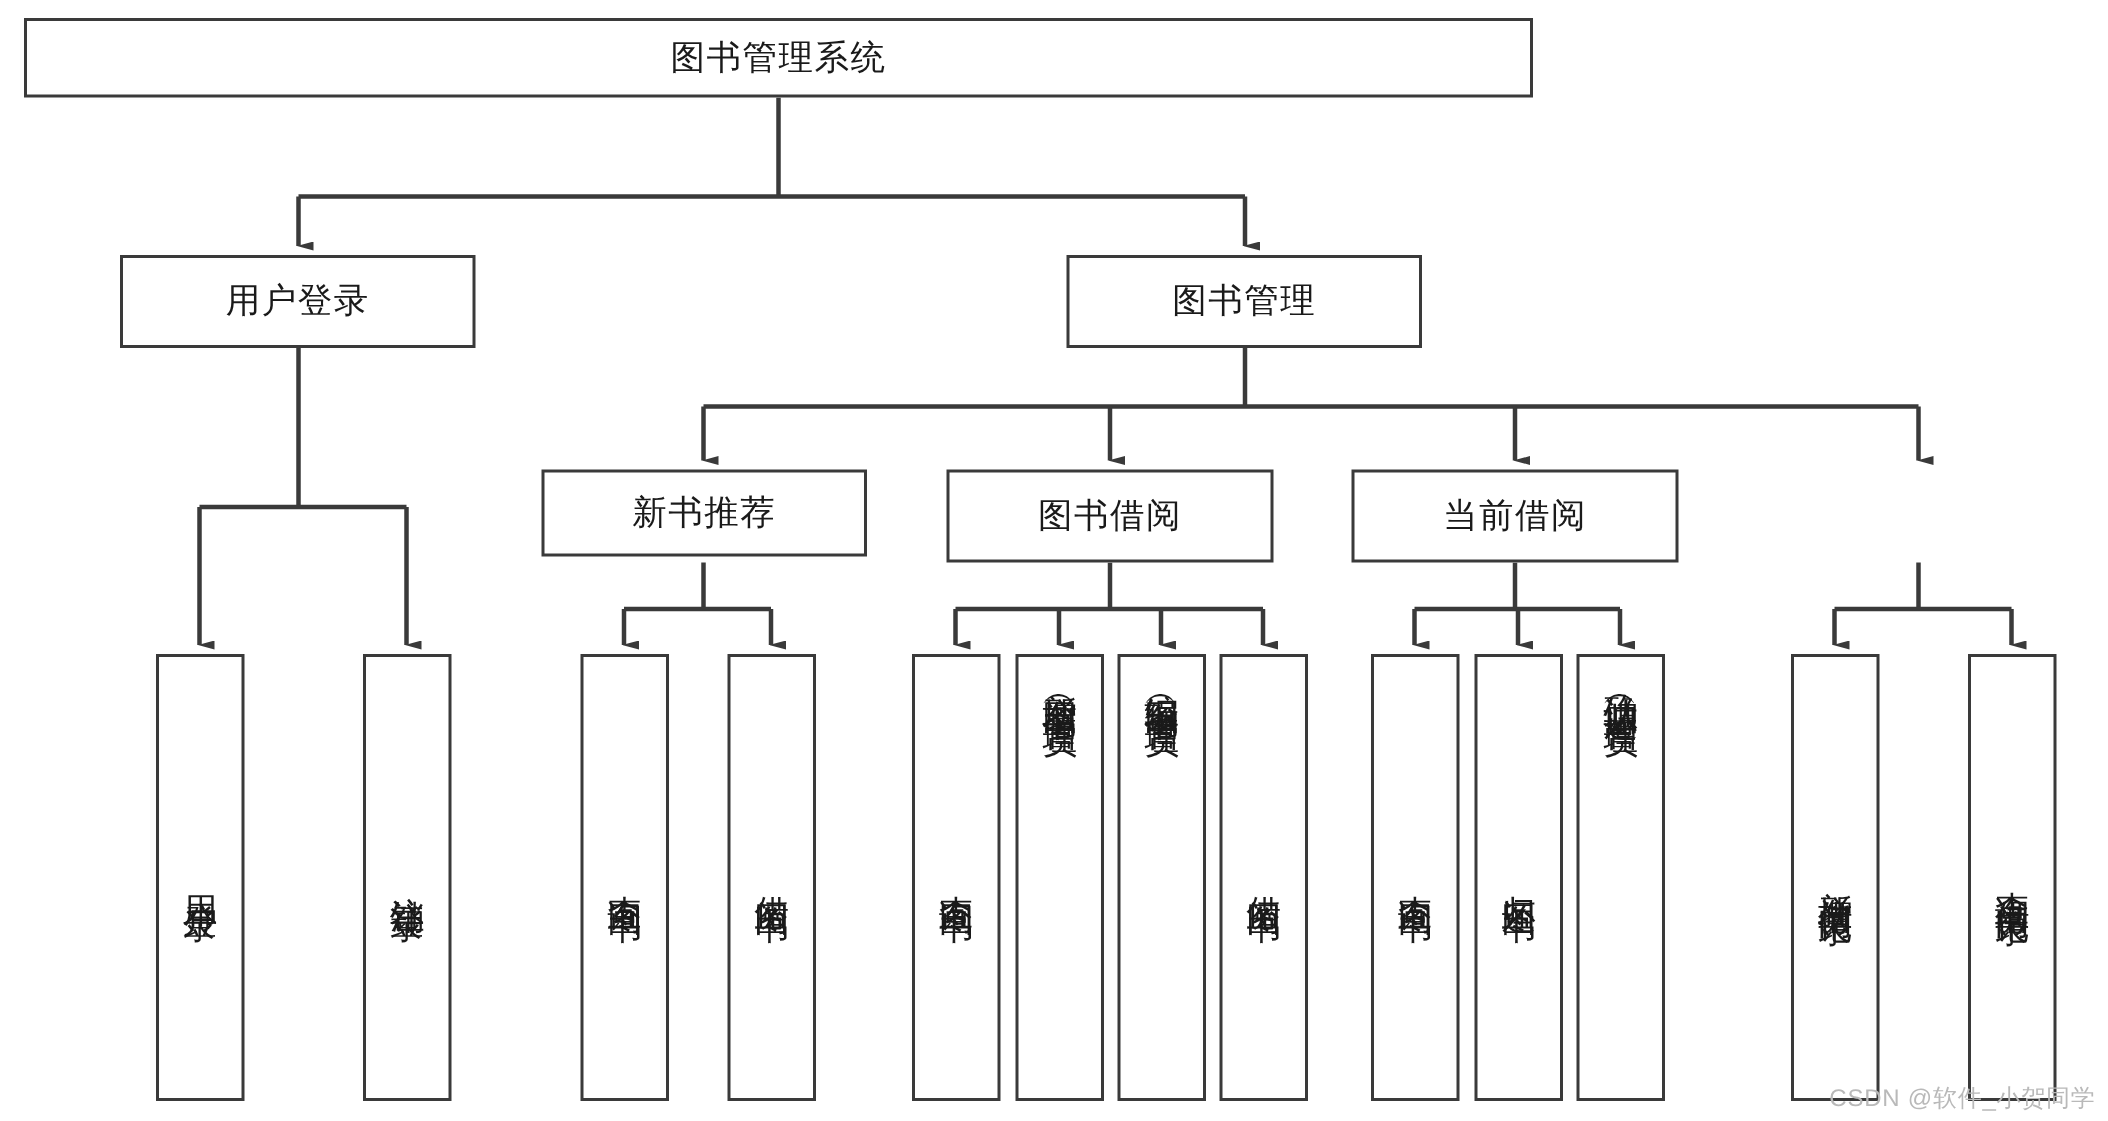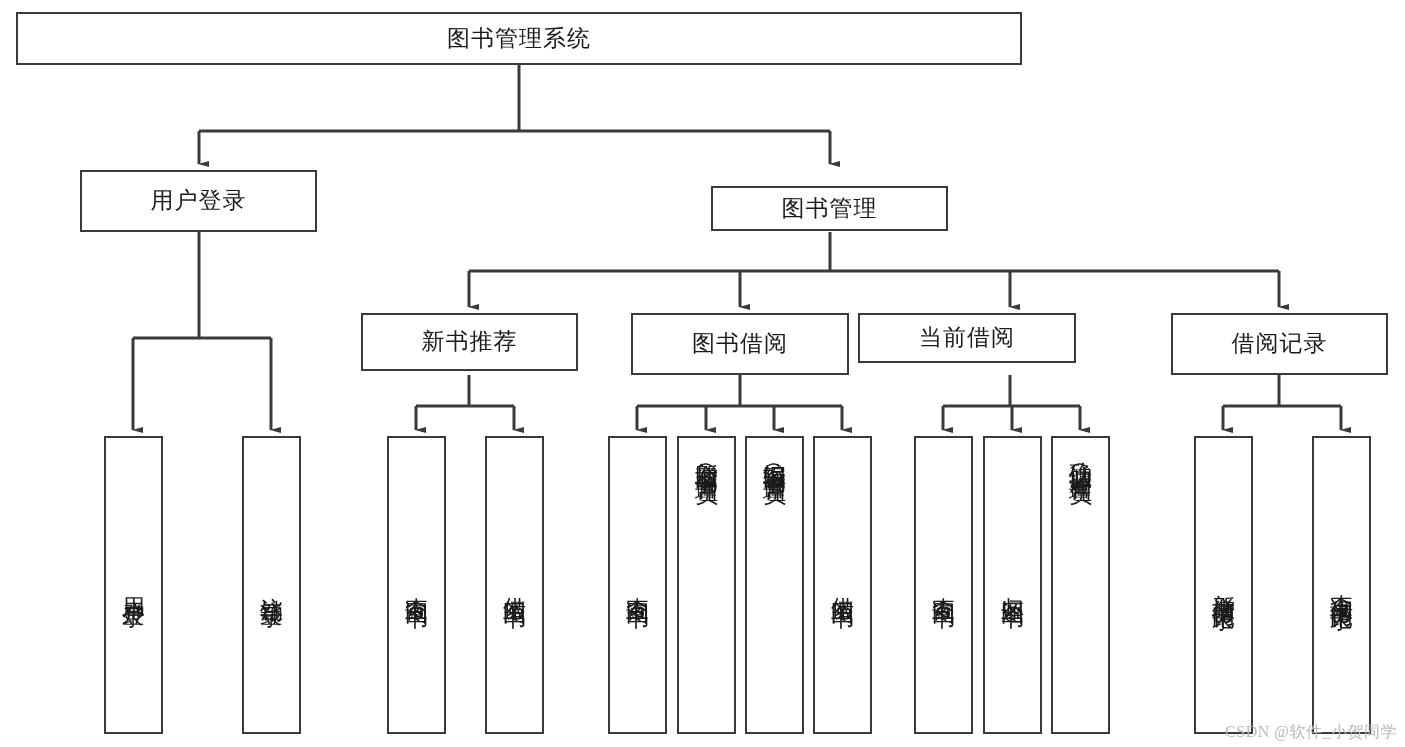--- a/index.html
+++ b/index.html
@@ -10,21 +10,20 @@
   }
   body {
     font-family: "Liberation Sans", "DejaVu Sans", sans-serif;
   }
   #canvas {
     position: relative;
     width: 1405px;
     height: 747px;
     background: #ffffff;
     overflow: hidden;
-    font-family: Liberation Serif, serif;
   }
   svg.edges {
     position: absolute;
     left: 0;
     top: 0;
     width: 1405px;
     height: 747px;
     pointer-events: none;
   }
   .node {
@@ -124,35 +123,32 @@
     </g>
   </svg>
 
   <div class="node horiz" style="left:16px; top:12px; width:1006px; height:53px;">
     <span>图书管理系统</span>
   </div>
 
   <div class="node horiz" style="left:80px; top:170px; width:237px; height:62px;">
     <span>用户登录</span>
   </div>
-  <div class="node horiz" style="left:711px; top:186px; width:237px; height:45px;">
+  <div class="node horiz" style="left:711px; top:170px; width:237px; height:62px;">
     <span>图书管理</span>
   </div>
 
   <div class="node horiz" style="left:361px; top:313px; width:217px; height:58px;align-items:center;">
     <span>新书推荐</span>
   </div>
   <div class="node horiz" style="left:631px; top:313px; width:218px; height:62px;text-align:right;">
     <span>图书借阅</span>
   </div>
-  <div class="node horiz" style="left:858px; top:313px; width:218px; height:50px;">
+  <div class="node horiz" style="left:901px; top:313px; width:218px; height:62px;">
     <span>当前借阅</span>
-  </div>
-  <div class="node horiz" style="left:1171px; top:313px; width:217px; height:62px;">
-    <span>借阅记录</span>
   </div>
 
   <div class="node vert" style="left:104px; top:436px; width:59px; height:298px;">
     <span class="vtext">用户登录</span>
   </div>
   <div class="node vert" style="left:242px; top:436px; width:59px; height:298px;">
     <span class="vtext">注销登录</span>
   </div>
 
   <div class="node vert" style="left:387px; top:436px; width:59px; height:298px;">

